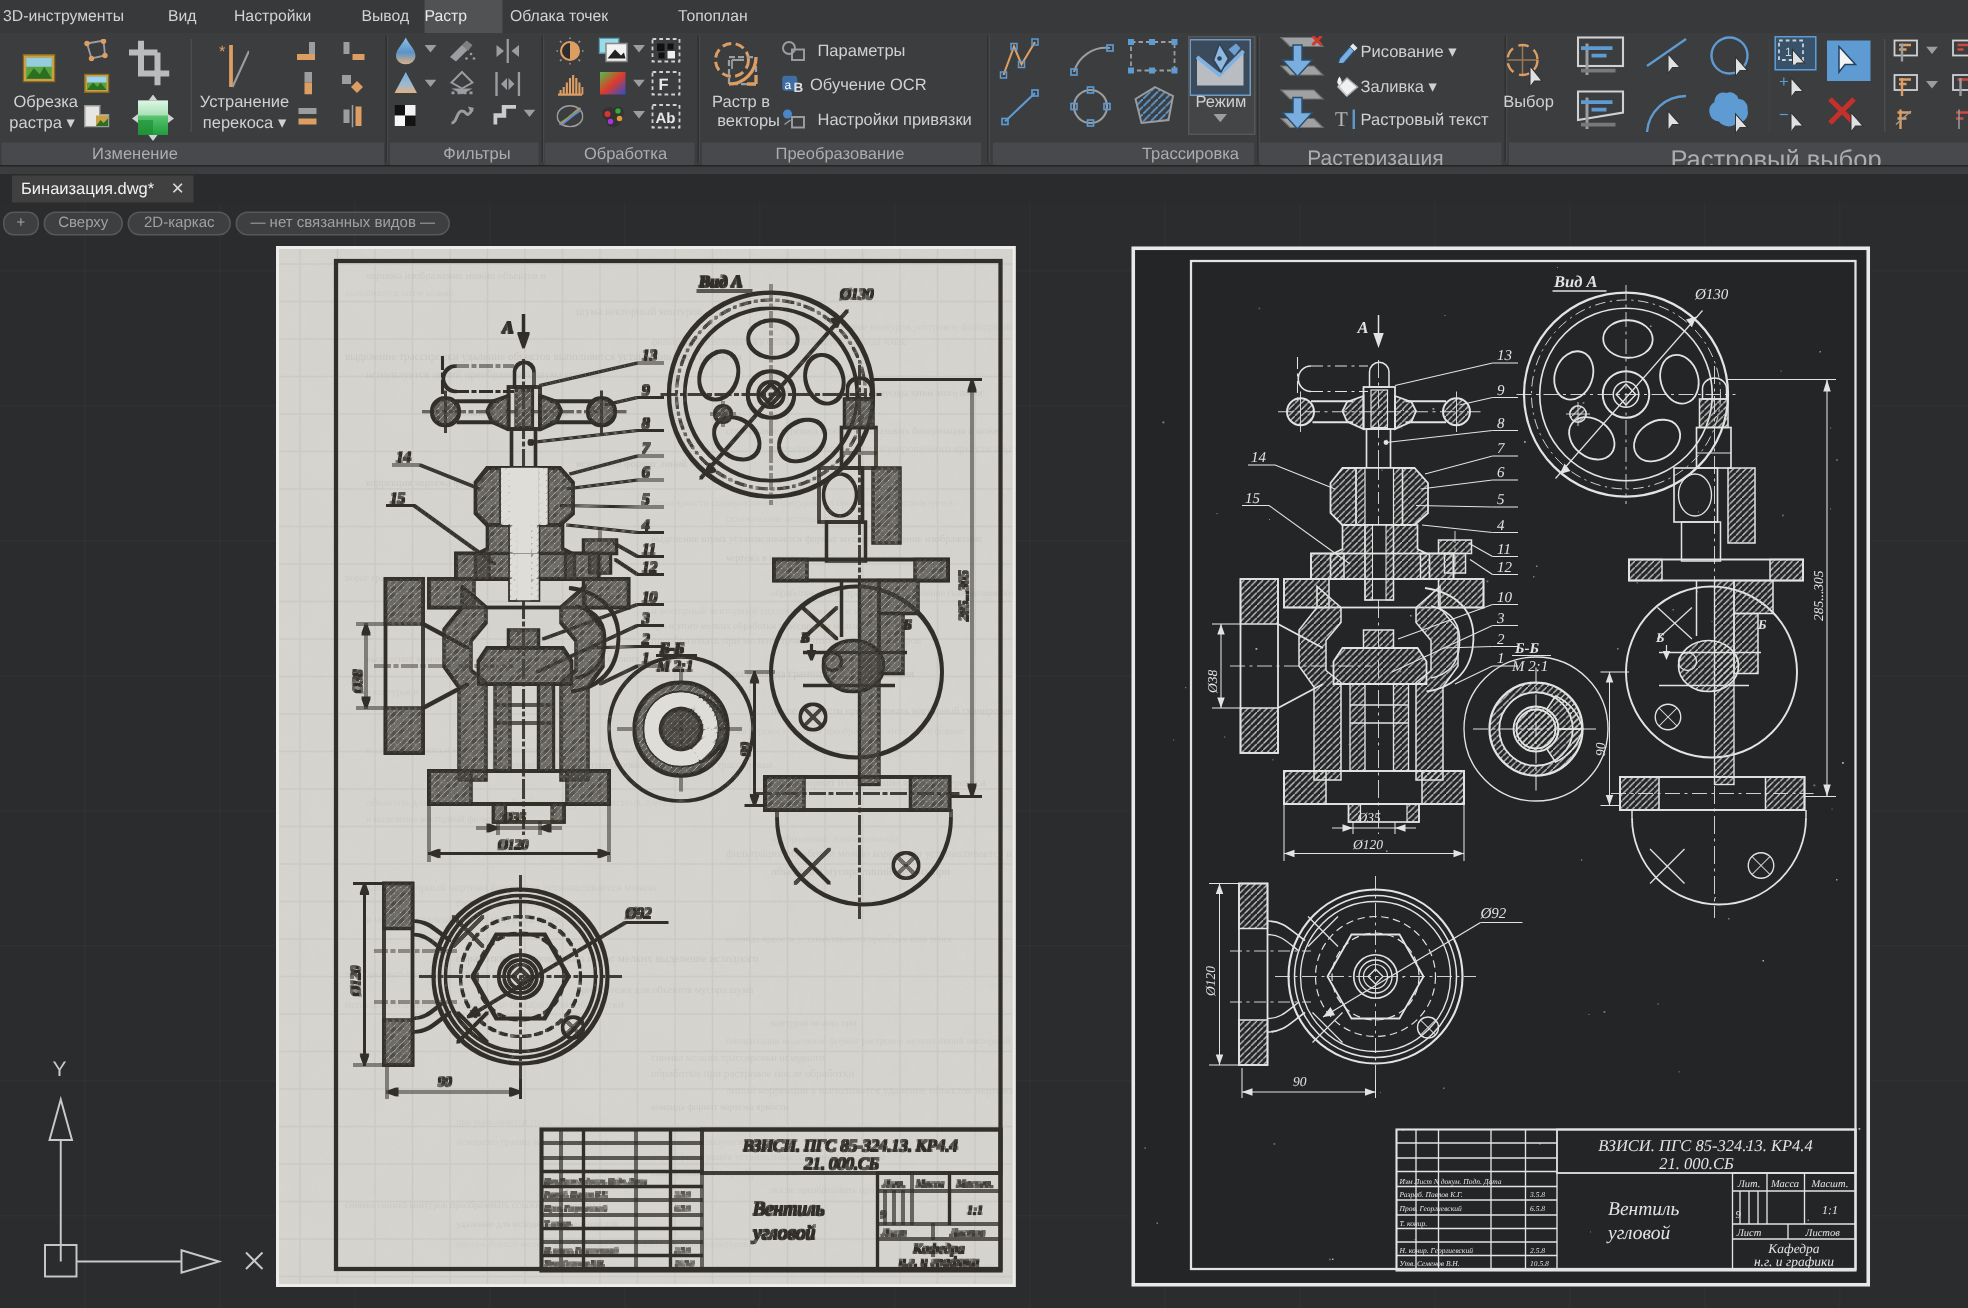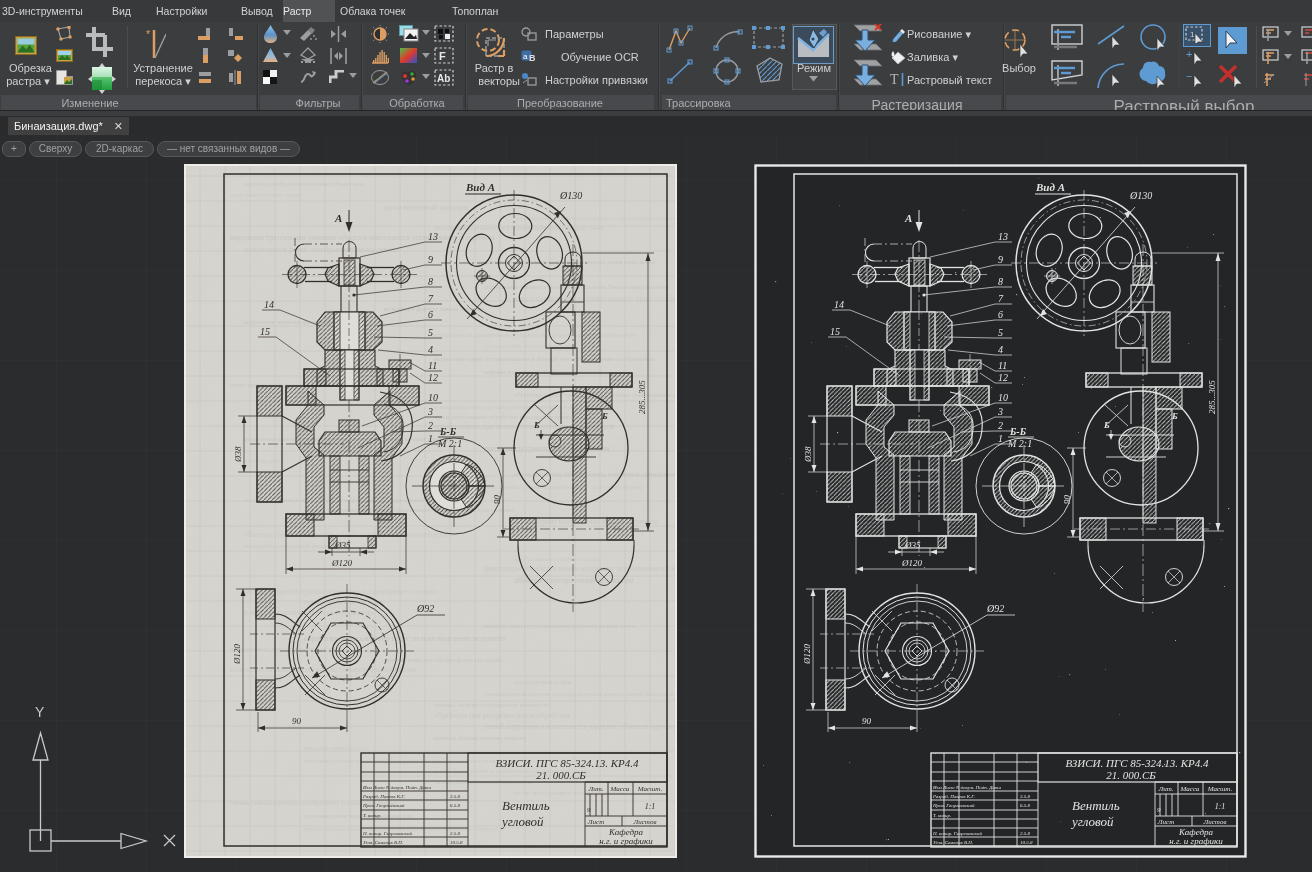--- a/index.html
+++ b/index.html
@@ -23,42 +23,42 @@
 <div id="ribbon">
     <div style="position:absolute;left:1px;top:95px;width:255px;height:15px;background:#47494c"></div>
     <div style="position:absolute;left:10px;top:97px;width:160px;text-align:center;color:#abadaf;font-size:11px">Изменение</div>
     <div style="position:absolute;left:260px;top:95px;width:99px;height:15px;background:#47494c"></div>
     <div style="position:absolute;left:238px;top:97px;width:160px;text-align:center;color:#abadaf;font-size:11px">Фильтры</div>
     <div style="position:absolute;left:363px;top:95px;width:100px;height:15px;background:#47494c"></div>
     <div style="position:absolute;left:337px;top:97px;width:160px;text-align:center;color:#abadaf;font-size:11px">Обработка</div>
     <div style="position:absolute;left:468px;top:95px;width:186px;height:15px;background:#47494c"></div>
     <div style="position:absolute;left:480px;top:97px;width:160px;text-align:center;color:#abadaf;font-size:11px">Преобразование</div>
     <div style="position:absolute;left:662px;top:95px;width:174px;height:15px;background:#47494c"></div>
-    <div style="position:absolute;left:666px;top:97px;width:160px;text-align:left;color:#abadaf;font-size:11px">Трассировка</div>
+    <div style="position:absolute;left:666px;top:97px;width:160px;text-align:right;color:#abadaf;font-size:11px">Трассировка</div>
     <div style="position:absolute;left:840px;top:95px;width:161px;height:15px;background:#47494c"></div>
     <div style="position:absolute;left:837px;top:97px;width:160px;text-align:center;color:#abadaf;font-size:14px">Растеризация</div>
     <div style="position:absolute;left:1006px;top:95px;width:306px;height:15px;background:#47494c"></div>
     <div style="position:absolute;left:1104px;top:97px;width:160px;text-align:center;color:#abadaf;font-size:17px">Растровый выбор</div>
     <div style="position:absolute;left:257px;top:24px;width:1px;height:84px;background:#2e3032;border-right:1px solid #46484a"></div>
     <div style="position:absolute;left:361px;top:24px;width:1px;height:84px;background:#2e3032;border-right:1px solid #46484a"></div>
     <div style="position:absolute;left:465px;top:24px;width:1px;height:84px;background:#2e3032;border-right:1px solid #46484a"></div>
     <div style="position:absolute;left:658px;top:24px;width:1px;height:84px;background:#2e3032;border-right:1px solid #46484a"></div>
     <div style="position:absolute;left:838px;top:24px;width:1px;height:84px;background:#2e3032;border-right:1px solid #46484a"></div>
     <div style="position:absolute;left:1003px;top:24px;width:1px;height:84px;background:#2e3032;border-right:1px solid #46484a"></div>
     <div style="position:absolute;left:127px;top:26px;width:1px;height:62px;background:#4a4c4e"></div>
     <div style="position:absolute;left:1256px;top:26px;width:1px;height:62px;background:#4a4c4e"></div>
     <div style="position:absolute;left:1179px;top:26px;width:1px;height:62px;background:#404244"></div>
     <div class="lbl" style="left:4px;top:62px;width:48px;text-align:right">Обрезка</div>
     <div class="lbl" style="left:4px;top:75px;width:48px;text-align:center">растра ▾</div>
     <div class="lbl" style="left:130px;top:62px;width:66px;text-align:center">Устранение</div>
     <div class="lbl" style="left:130px;top:75px;width:66px;text-align:center">перекоса ▾</div>
     <div class="lbl" style="left:468px;top:62px;width:52px;text-align:center">Растр в</div>
     <div class="lbl" style="left:468px;top:75px;width:52px;text-align:right">векторы</div>
     <div class="lbl" style="left:545px;top:28px">Параметры</div>
-    <div class="lbl" style="left:561px;top:51px">Обучение OCR</div>
+    <div class="lbl" style="left:540px;top:51px">Обучение OCR</div>
     <div class="lbl" style="left:545px;top:74px">Настройки привязки</div>
     <div class="lbl" style="left:907px;top:28px">Рисование ▾</div>
     <div class="lbl" style="left:907px;top:51px">Заливка ▾</div>
     <div class="lbl" style="left:907px;top:74px">Растровый текст</div>
     <div class="lbl" style="left:1000px;top:62px;width:38px;text-align:center">Выбор</div>
     <svg style="position:absolute;left:15px;top:36px" width="22" height="19" viewBox="0 0 22 19">
       <rect x="0.5" y="0.5" width="21" height="18" fill="#caa045" stroke="#8a6a20"></rect>
       <rect x="2.5" y="2.5" width="17" height="14" fill="#57a33c"></rect>
       <path d="M2.5,16.5 l5,-7 4,4 3,-5 5,8 z" fill="#2c6e22"></path>
       <rect x="2.5" y="2.5" width="17" height="6" fill="#9ed0f0" opacity="0.9"></rect>

